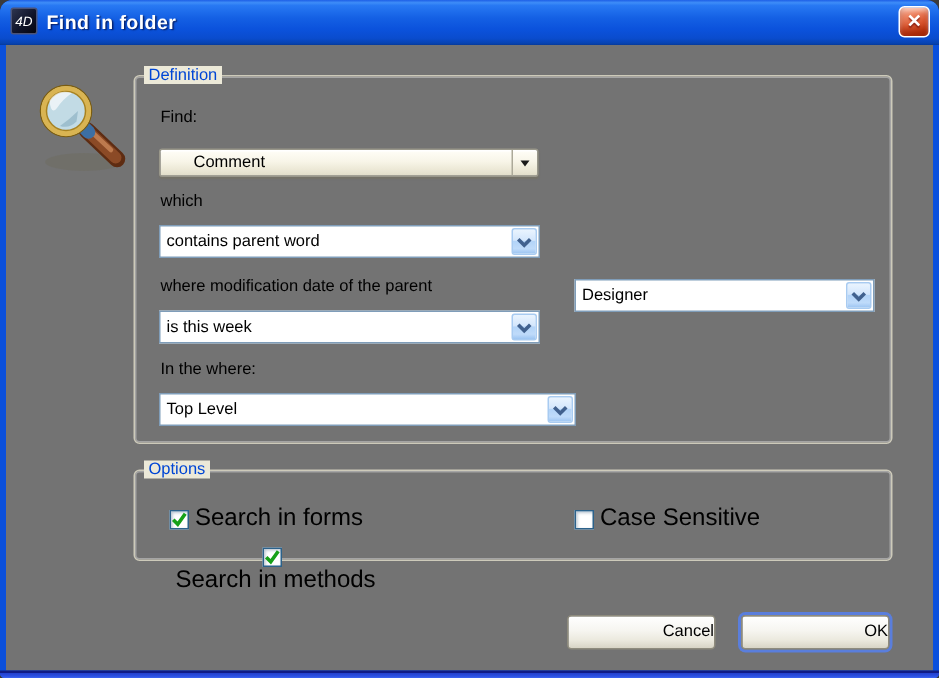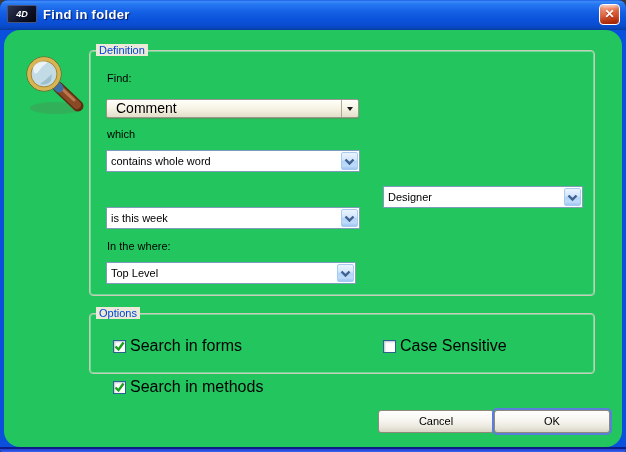--- a/index.html
+++ b/index.html
@@ -12,45 +12,44 @@
     border-radius:8px 8px 3px 3px;
     overflow:hidden;
   }
   .titlebar {
     position:absolute; left:0; top:0; right:0; height:30px;
     background:linear-gradient(180deg,#1E5FE6 0%,#3E8DF8 6%,#2879F3 12%,#1460E4 40%,#0B52DC 65%,#0A4CCE 85%,#0743B2 96%,#063A9A 100%);
     border-radius:8px 8px 0 0;
     display:flex; align-items:center;
   }
   .app-icon {
-    width:30px; height:18px; margin:0 6px 2px 7px;
+    width:18px; height:18px; margin:0 6px 2px 7px;
     background:linear-gradient(135deg,#2E3550 0%,#10142A 55%,#05060F 100%);
     border:1px solid #4A5378; border-radius:2px;
-    color:#fff; font-size:9px; font-weight:bold;
+    color:#fff; font-size:9px; font-weight:normal;
     display:flex; align-items:center; justify-content:center;
     font-style:italic;
   }
   .title-text {
     color:#fff; font-size:13px; font-weight:bold; letter-spacing:.3px;
     text-shadow:1px 1px 1px rgba(0,0,40,.65); margin-bottom:2px;
     white-space:nowrap;
   }
   .close-btn {
     position:absolute; right:6px; top:4px; width:21px; height:21px;
     border:1px solid #FFFFFF; border-radius:4px;
     background:linear-gradient(160deg,#F7B09A 0%,#EE8765 28%,#DD5A33 55%,#C63C14 80%,#AE300C 100%);
     box-shadow:inset 0 -4px 5px rgba(140,25,0,.55), inset 0 2px 3px rgba(255,235,225,.65);
     color:#fff; font-size:12px; font-weight:bold; line-height:18px; text-align:center;
     text-shadow:0 1px 1px rgba(90,0,0,.6);
     cursor:default;
   }
   .content {
     position:absolute; left:4px; top:30px; right:4px; bottom:5px;
-    background:#22c55e;
-    border-radius:16px;
+    background:#737373;
   }
   .bottom-frame {
     position:absolute; left:0; right:0; bottom:0; height:5px;
     background:linear-gradient(180deg,#101C86 0%,#101C86 35%,#2442D0 40%,#2C50E2 75%,#3E66F2 100%);
   }
 
   
   .mag { position:absolute; left:14px; top:23px; }
 
   
@@ -68,21 +67,21 @@
   .g-opt { left:85px; top:283px; width:506px; height:61px; }
 
   .lbl { position:absolute; font-size:11px; color:#000; white-space:nowrap; }
 
   
   .combo {
     position:absolute; left:102px; top:69px; width:253px; height:19px;
     border:1px solid #99978A; border-radius:2px;
     background:linear-gradient(180deg,#FFFEF8 0%,#F8F5E8 45%,#EDE9D7 75%,#E2DEC9 100%);
     box-shadow:inset 0 1px 0 #FFFFFF, 0 1px 1px rgba(120,114,88,.45);
-    font-size:14px; line-height:17px; padding-left:9px;
+    font-size:11px; line-height:17px; padding-left:22px;
   }
   .combo-btn {
     position:absolute; top:0; right:0; bottom:0; width:17px;
     border-left:1px solid #ACA999;
     display:flex; align-items:center; justify-content:center;
   }
   .tri-down {
     width:0; height:0;
     border-left:3.5px solid transparent; border-right:3.5px solid transparent;
     border-top:4px solid #1A1A1A;
@@ -107,25 +106,25 @@
   .chk {
     width:13px; height:13px; background:#fff;
     border:1px solid #2C628B;
     box-shadow:inset 1px 1px 2px rgba(130,150,170,.55);
     display:flex; align-items:center; justify-content:center;
   }
   .chk-label { font-size:16px; margin-left:4px; white-space:nowrap; }
 
   
   .btn {
-    position:absolute; width:116px; height:23px;
+    position:absolute; width:99px; height:23px;
     border:1px solid #8E8B7D; border-radius:3px;
     background:linear-gradient(180deg,#FFFFFF 0%,#F6F5F0 45%,#EBE9DE 75%,#D8D5C6 100%);
     box-shadow:inset 0 1px 0 #fff;
-    font-size:11px; color:#000; text-align:center; line-height:21px;
+    font-size:11px; color:#000; text-align:right; line-height:21px;
     cursor:default;
   }
   .btn-default { box-shadow:0 0 0 2px #5A7EDC, inset 0 1px 0 #fff; }
 </style>
 </head>
 <body>
 
 <div class="window">
 
   <div class="titlebar">
@@ -158,50 +157,51 @@
     <div class="combo">
       <span>Comment</span>
       <span class="combo-btn">
         <span class="tri-down"></span>
       </span>
     </div>
 
     <span class="lbl" style="left:103px; top:98px;">which</span>
 
     <div class="dd" style="left:102px; top:120px; width:254px;">
-      <span>contains whole word</span>
+      <span>contains parent word</span>
       <span class="dd-btn">
         <svg width="11" height="9" viewBox="0 0 11 9">
             <polyline points="1.5,2.5 5.5,6.5 9.5,2.5" fill="none" stroke="#41618E" stroke-width="2.4"></polyline>
           </svg>
       </span>
     </div>
 
     <div class="dd" style="left:379px; top:120px; width:200px;margin-top:36px;">
       <span>Designer</span>
       <span class="dd-btn">
         <svg width="11" height="9" viewBox="0 0 11 9">
             <polyline points="1.5,2.5 5.5,6.5 9.5,2.5" fill="none" stroke="#41618E" stroke-width="2.4"></polyline>
           </svg>
       </span>
     </div>
 
+    <span class="lbl" style="left:103px; top:155px;">where modification date of the parent</span>
 
     <div class="dd" style="left:102px; top:177px; width:254px;">
       <span>is this week</span>
       <span class="dd-btn">
         <svg width="11" height="9" viewBox="0 0 11 9">
             <polyline points="1.5,2.5 5.5,6.5 9.5,2.5" fill="none" stroke="#41618E" stroke-width="2.4"></polyline>
           </svg>
       </span>
     </div>
 
     <span class="lbl" style="left:103px; top:210px;">In the where:</span>
 
-    <div class="dd" style="left:102px; top:232px; width:250px;">
+    <div class="dd" style="left:102px; top:232px; width:278px;">
       <span>Top Level</span>
       <span class="dd-btn">
         <svg width="11" height="9" viewBox="0 0 11 9">
             <polyline points="1.5,2.5 5.5,6.5 9.5,2.5" fill="none" stroke="#41618E" stroke-width="2.4"></polyline>
           </svg>
       </span>
     </div>
 
     <div class="group g-opt">
       <span class="group-legend">Options</span>
@@ -209,21 +209,21 @@
 
     <div class="chk-row" style="left:109px; top:307px;">
       <span class="chk">
         <svg width="11" height="11" viewBox="0 0 11 11">
             <polyline points="1.5,5.5 4.5,8.5 9.5,1.5" fill="none" stroke="#16A018" stroke-width="2.4"></polyline>
           </svg>
       </span>
       <span class="chk-label">Search in forms</span>
     </div>
 
-    <div class="chk-row" style="left:109px; top:348px;">
+    <div class="chk-row" style="left:109px; top:335px;flex-direction:column;">
       <span class="chk">
         <svg width="11" height="11" viewBox="0 0 11 11">
             <polyline points="1.5,5.5 4.5,8.5 9.5,1.5" fill="none" stroke="#16A018" stroke-width="2.4"></polyline>
           </svg>
       </span>
       <span class="chk-label">Search in methods</span>
     </div>
 
     <div class="chk-row" style="left:354px; top:307px;padding-left:25px;">
       <span class="chk"></span>

